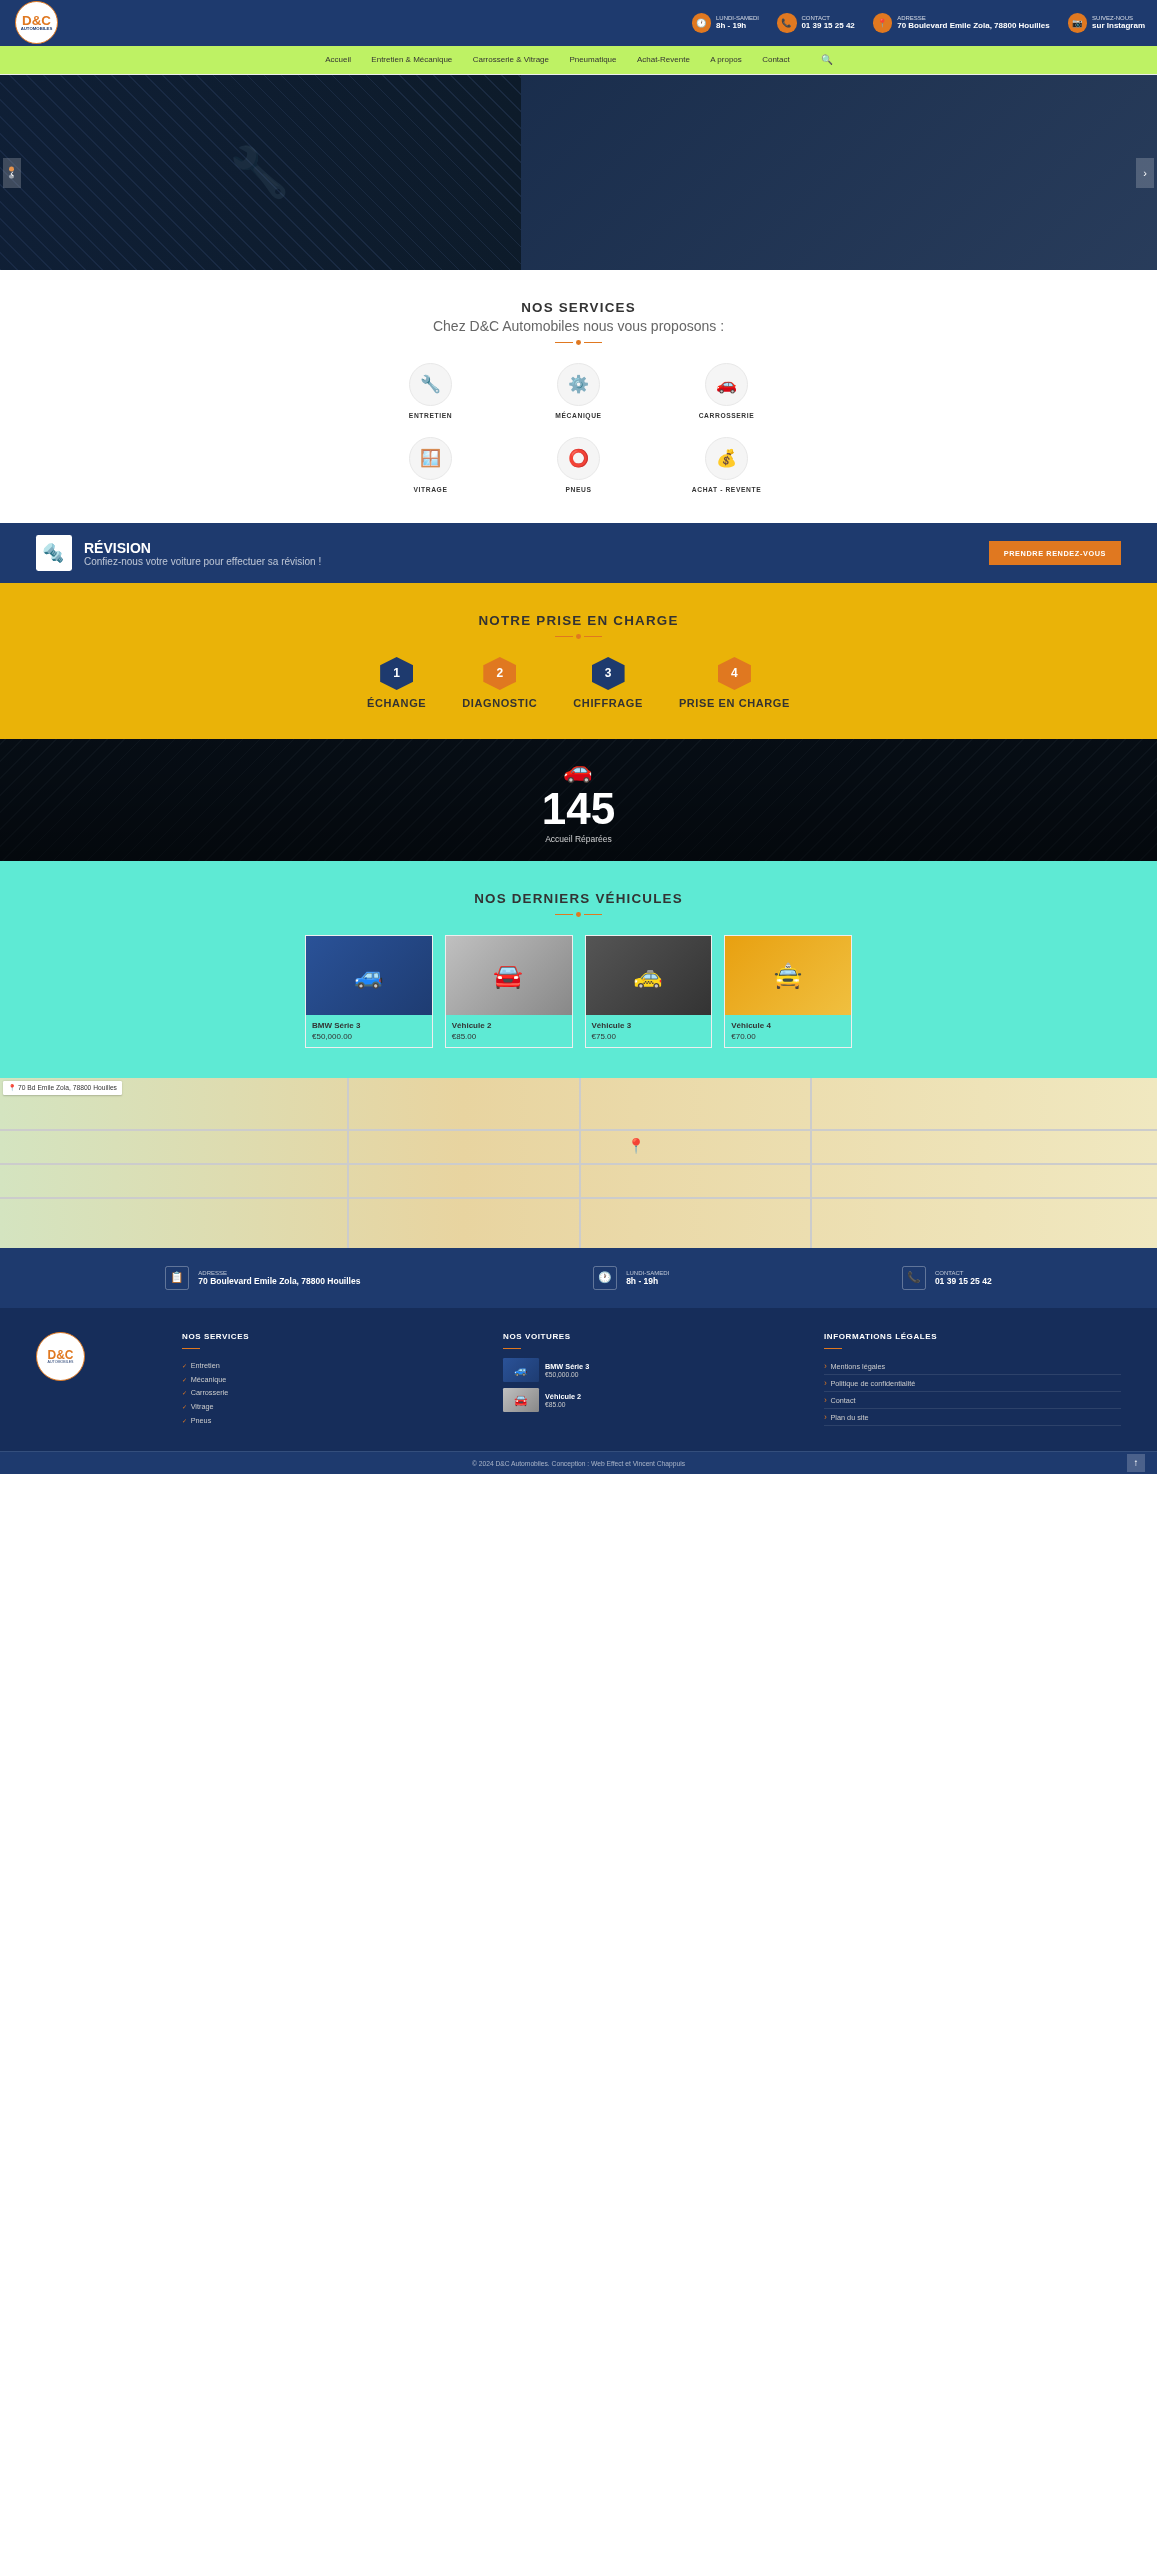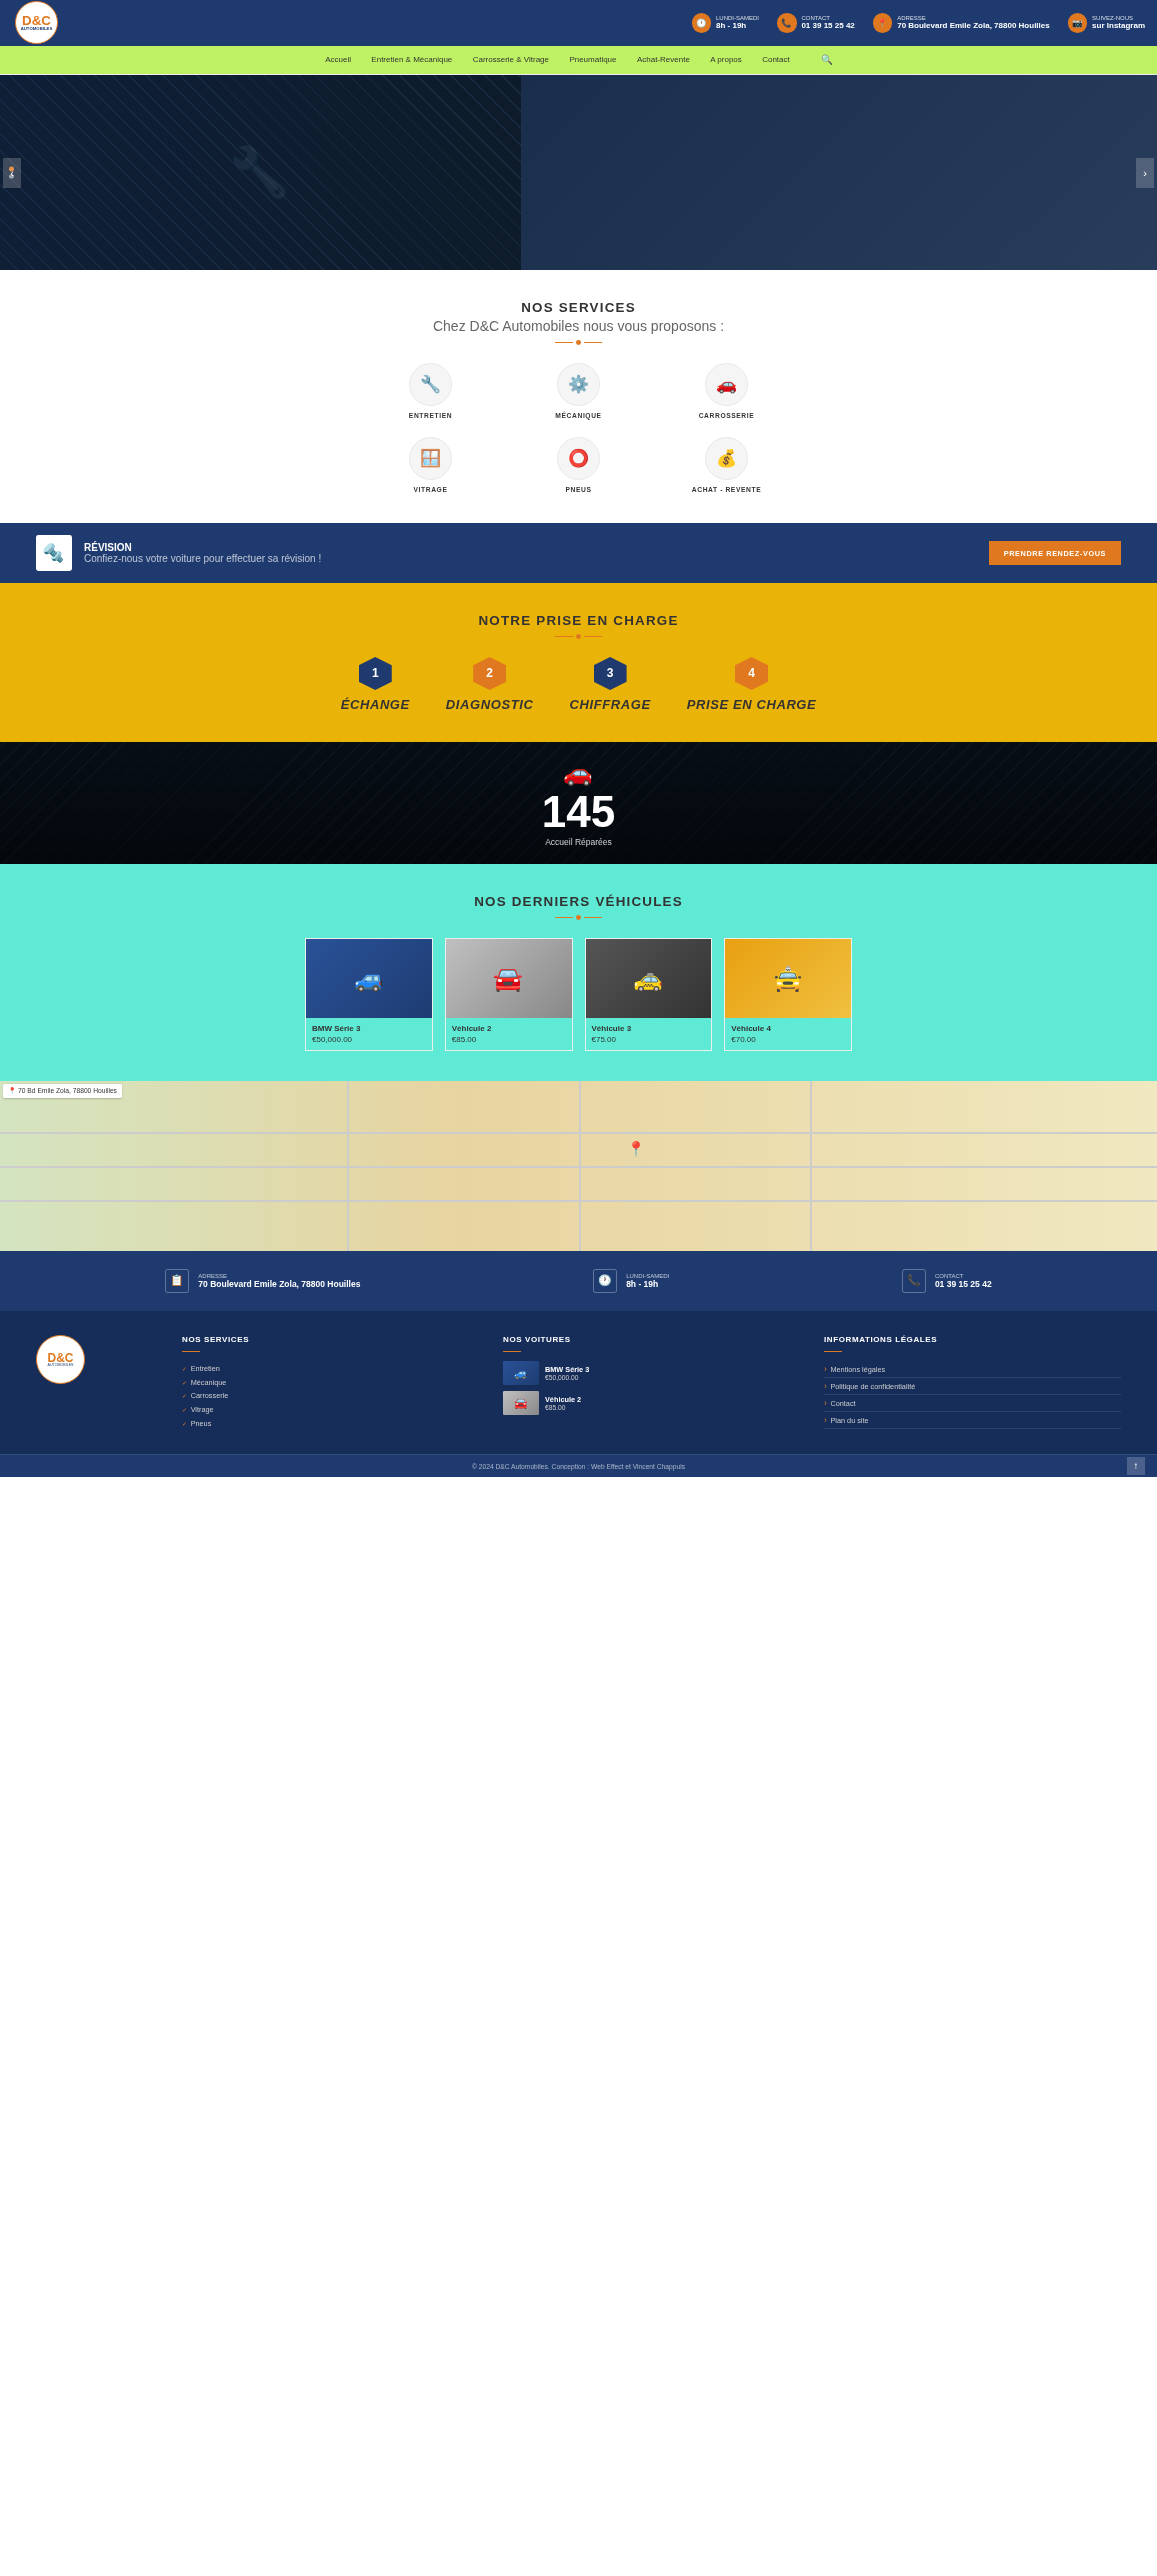--- a/index.html
+++ b/index.html
@@ -177,21 +177,21 @@
       justify-content: space-between;
     }
     .revision-left {
       display: flex; align-items: center; gap: 12px;
     }
     .revision-icon-box {
       width: 36px; height: 36px;
       background: #fff; border-radius: 2.4px;
       display: flex; align-items: center; justify-content: center; font-size: 18px;
     }
-    .revision-text h3 { color: #fff; font-size: 10px; font-weight: bold; text-transform: uppercase; }
+    .revision-text h3 { color: #fff; font-size: 14px; font-weight: bold; text-transform: uppercase; }
     .revision-text p { color: rgba(255,255,255,0.7); font-size: 10px; }
     .btn-revision {
       background: #e07820; color: #fff; border: none; padding: 7.3px 15px;
       font-size: 7.3px; font-weight: bold; cursor: pointer; text-transform: uppercase;
       letter-spacing: 0.6px;
     }
 
     
     .process-section {
       padding: 30px 24px;
@@ -214,21 +214,21 @@
     }
     .step-number.hex-blue {
       background: #1e3a6e;
       clip-path: polygon(50% 0%, 100% 25%, 100% 75%, 50% 100%, 0% 75%, 0% 25%);
     }
     .step-number.hex-orange {
       background: #e07820;
       clip-path: polygon(50% 0%, 100% 25%, 100% 75%, 50% 100%, 0% 75%, 0% 25%);
     }
     .step-label {
-      font-size: 13px; font-weight: bold; text-transform: uppercase; letter-spacing: 0.6px; font-style: italic;
+      font-size: 11px; font-weight: bold; text-transform: uppercase; letter-spacing: 0.6px;
     }
 
     
     .counter-section {
       position: relative;
       background: #1a1a2e;
       min-height: 122px;
       display: flex;
       align-items: center;
       justify-content: center;

